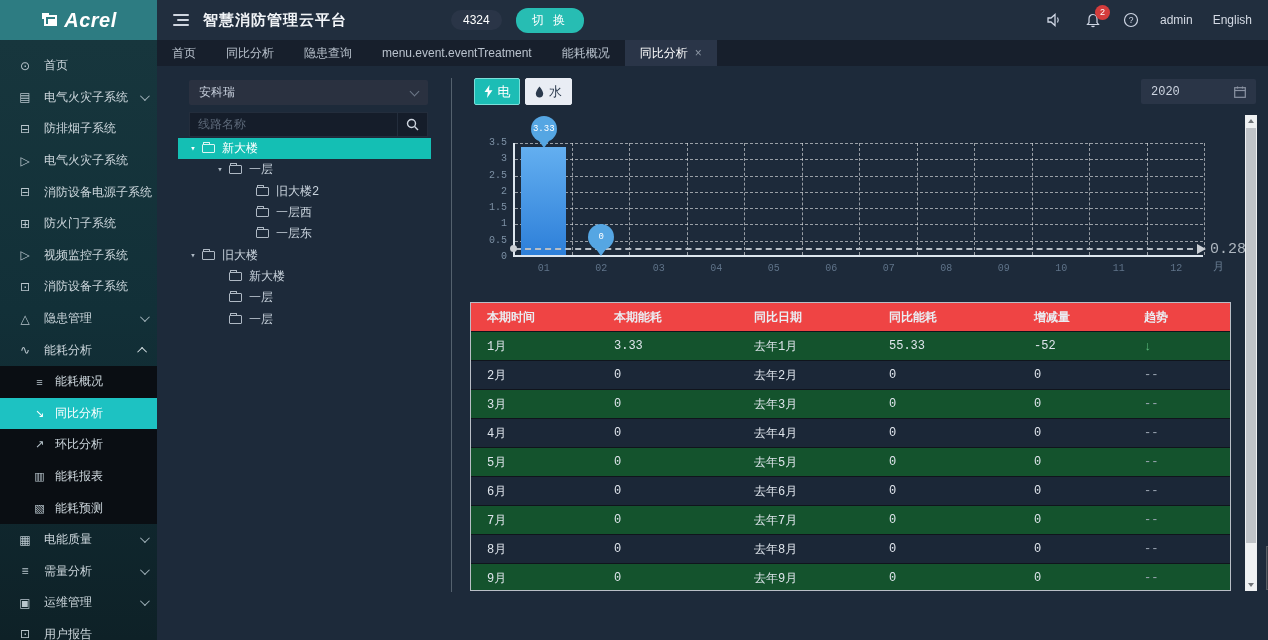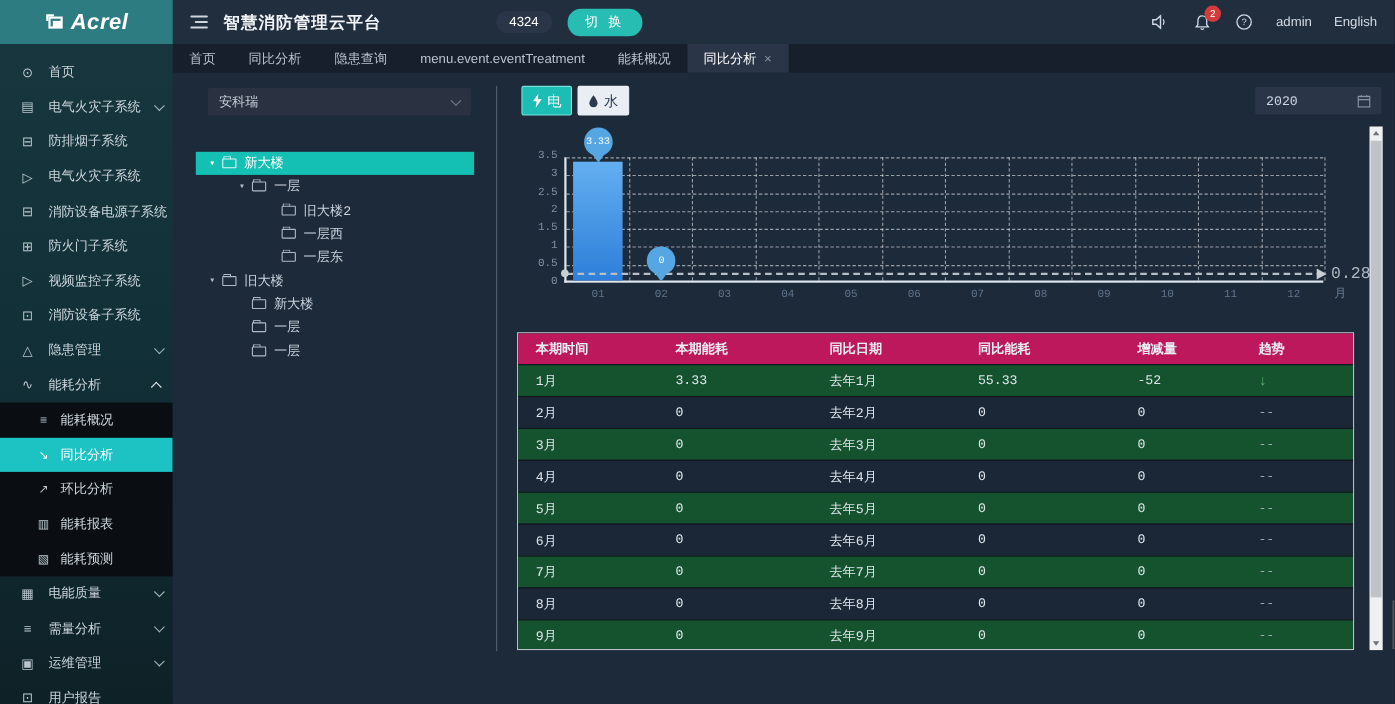--- a/index.html
+++ b/index.html
@@ -81,21 +81,21 @@
   .pin:after { content:""; position:absolute; left:8px; bottom:-6px; border-left:5px solid transparent; border-right:5px solid transparent; border-top:7px solid #55a6e3; }
   .markline { position:absolute; left:0; width:100%; border-top:2px dashed #b7bec6; }
   .mark-dot { position:absolute; width:7px; height:7px; border-radius:50%; background:#c9ced4; }
   .mark-arrow { position:absolute; width:0; height:0; border-top:5px solid transparent; border-bottom:5px solid transparent; border-left:9px solid #c9ced4; }
   .mark-label { position:absolute; font-size:15px; color:#aeb6bf; }
   .xlab { position:absolute; font-size:10px; color:#5f7389; text-align:center; width:40px; }
   .xunit { position:absolute; font-size:11px; color:#6b7f95; }
 
   
   .tbl { position:absolute; left:305px; top:236px; width:761px; height:289px; border:1px solid #b9bec6; overflow:hidden; background:#1b2737; }
-  .tbl-head { display:flex; height:28px; background:#be185d; align-items:center; font-weight:bold; color:#eaeef3; }
+  .tbl-head { display:flex; height:28px; background:#ef4444; align-items:center; font-weight:bold; color:#eaeef3; }
   .trow { display:flex; height:29px; align-items:center; border-top:1px solid #10141c; color:#dfe5ec; }
   .trow.odd { background:#14532d; }
   .trow.even { background:#1b2737; }
   .tc { padding-left:16px; flex:none; white-space:nowrap; overflow:hidden; }
   .tc0{width:127px}.tc1{width:140px}.tc2{width:135px}.tc3{width:145px}.tc4{width:110px}.tc5{width:100px}
   .trend-down { color:#5cb87a; font-size:13px; }
   .trend-flat { color:#9aa5b1; }
 
   
   .vscroll { position:absolute; left:1080px; top:49px; width:12px; height:476px; background:#eef0f2; }
@@ -265,20 +265,29 @@
         <span>同比分析</span>
         <span class="x">×</span>
       </div>
     </nav>
 
   <main class="content">
 
     <div class="dropdown">
       <span>安科瑞</span>
       <span class="dd-chev"></span>
+    </div>
+    <div class="searchbox">
+      <input type="text" placeholder="线路名称" style="">
+      <span class="search-btn">
+        <svg width="13" height="13" viewBox="0 0 13 13">
+            <circle cx="5.5" cy="5.5" r="4" fill="none" stroke="#cfd6e0" stroke-width="1.4"></circle>
+            <line x1="8.6" y1="8.6" x2="12" y2="12" stroke="#cfd6e0" stroke-width="1.4"></line>
+          </svg>
+      </span>
     </div>
     <div class="tree" id="tree">
         <div class="tnode selected" style="padding-left: 10px;">
           <span class="caret">▾</span>
           <span class="folder"></span>
           <span>新大楼</span>
         </div>
         <div class="tnode" style="padding-left: 37px;">
           <span class="caret">▾</span>
           <span class="folder"></span>

